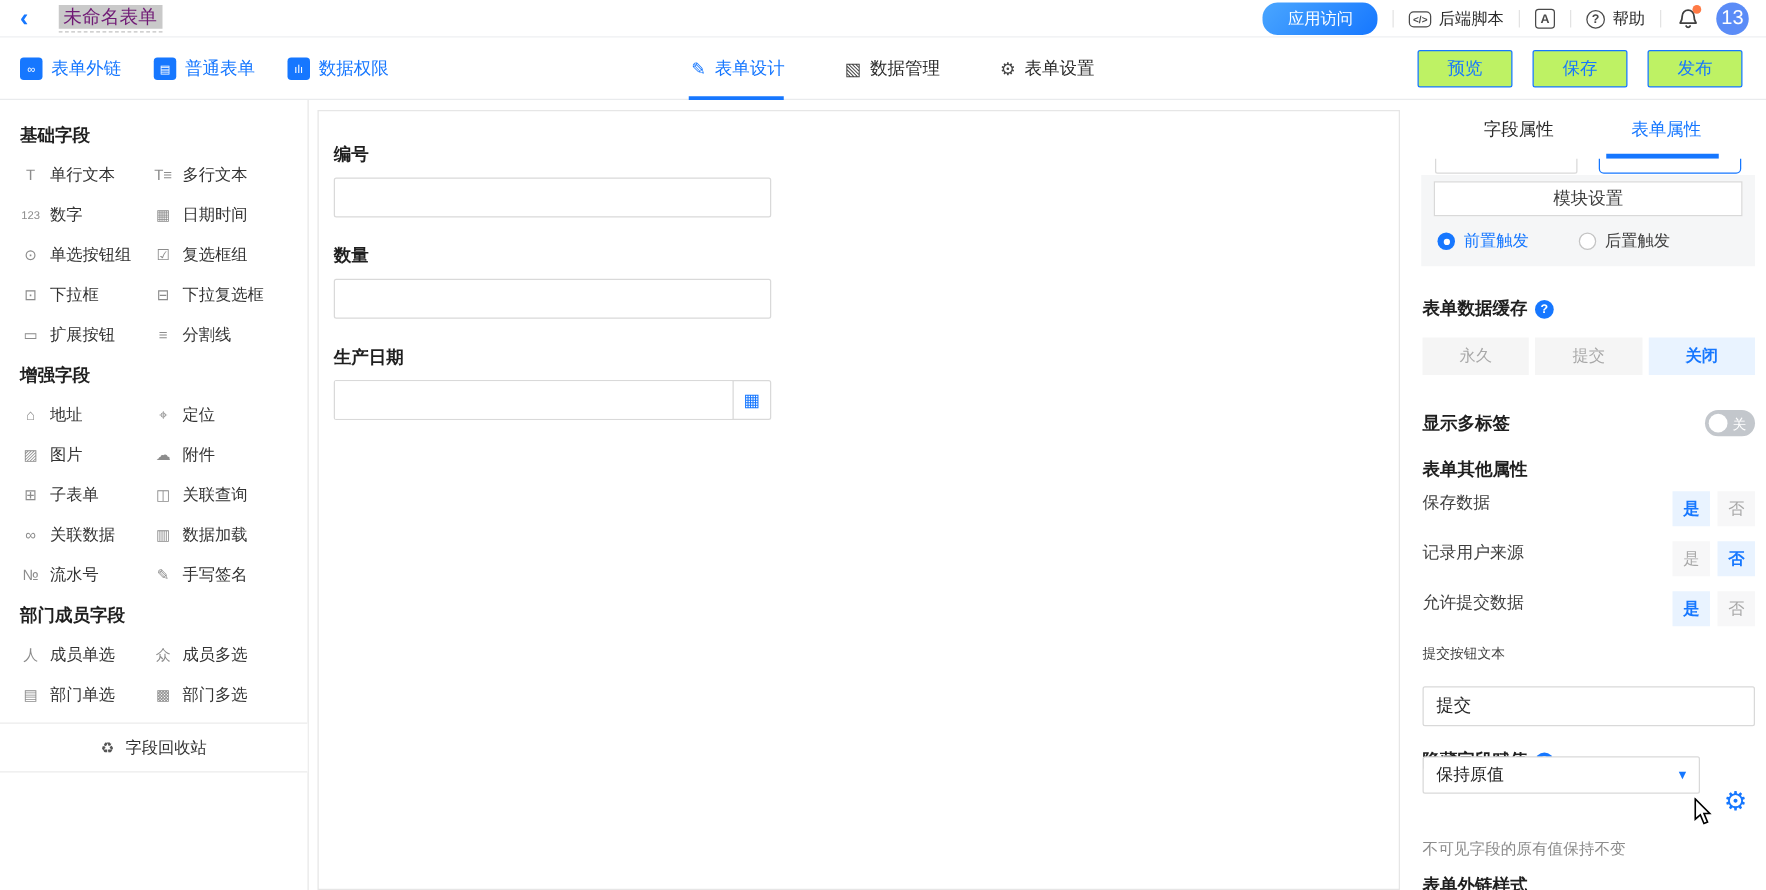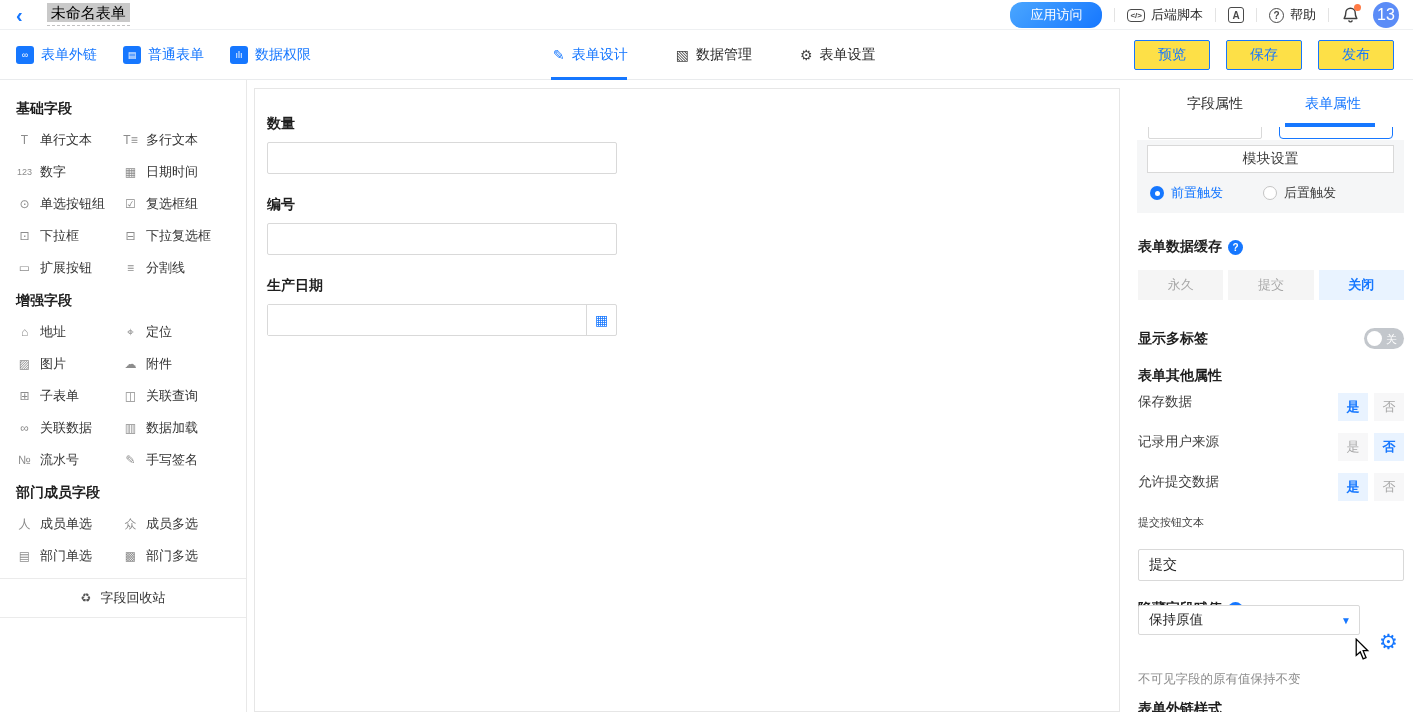--- a/index.html
+++ b/index.html
@@ -3,21 +3,21 @@
 <meta charset="utf-8">
 <style>
   *{box-sizing:border-box;margin:0;padding:0}
   html,body{width:1413px;height:712px;overflow:hidden;background:#fff;
     font-family:"Liberation Sans","DejaVu Sans",sans-serif;color:#262626;position:relative}
   
   .hdr{position:absolute;left:0;top:0;width:1413px;height:30px;background:#fff;
     border-bottom:1px solid #eef0f2;display:flex;align-items:center;z-index:5}
   .back{color:#1677ff;font-size:20px;font-weight:bold;margin-left:16px;line-height:26px;cursor:pointer}
   .ttlwrap{margin-left:24px;border-bottom:1px dashed #c2c2c2;padding-bottom:2px}
-  .ttl{background:#c9c9c9;padding:1px 4px;font-size:15px;color:#000000}
+  .ttl{background:#c9c9c9;padding:1px 4px;font-size:15px;color:#701a75}
   .hright{position:absolute;right:14px;top:0;height:30px;display:flex;align-items:center;gap:12px}
   .pill{background:linear-gradient(135deg,#4aa6ff,#1677ff);color:#fff;border-radius:12px;
     padding:4px 20px;font-size:13px;cursor:pointer;white-space:nowrap}
   .hsep{width:1px;height:14px;background:#e3e3e3}
   .hitem{display:flex;align-items:center;gap:6px;font-size:13px;color:#2b2b2b;cursor:pointer;white-space:nowrap}
   .codebox{border:1.3px solid #4a4a4a;border-radius:4px;font-size:8px;padding:1px 2px;color:#4a4a4a;font-weight:bold}
   .langbox{border:1.3px solid #4a4a4a;border-radius:3px;font-size:10px;width:16px;height:16px;
     display:flex;align-items:center;justify-content:center;color:#4a4a4a;font-weight:bold}
   .qcirc{width:15px;height:15px;border:1.3px solid #4a4a4a;border-radius:50%;font-size:10px;
     display:flex;align-items:center;justify-content:center;color:#4a4a4a;font-weight:bold}
@@ -33,21 +33,21 @@
   .tibox{width:18px;height:18px;border-radius:3px;background:#1677ff;color:#fff;font-size:9px;
     display:flex;align-items:center;justify-content:center;overflow:hidden}
   .ctabs{position:absolute;left:553px;top:0;height:50px;display:flex;gap:48px}
   .ctab{display:flex;align-items:center;gap:7px;font-size:14px;color:#2b2b2b;cursor:pointer;
     position:relative;white-space:nowrap}
   .ctab .tico{font-size:14px;color:#444}
   .ctab.active{color:#1677ff}
   .ctab.active .tico{color:#1677ff}
   .ctab.active::after{content:"";position:absolute;left:-2px;bottom:0;width:76px;height:3px;background:#1677ff}
   .tright{position:absolute;right:19px;top:10px;display:flex;gap:16px}
-  .obtn{width:76px;height:30px;border:1px solid #1677ff;color:#1677ff;border-radius:2px;background:#fde047;
+  .obtn{width:76px;height:30px;border:1px solid #1677ff;color:#1677ff;border-radius:2px;background:#bef264;
     display:flex;align-items:center;justify-content:center;font-size:14px;cursor:pointer}
   
   .sb{position:absolute;left:0;top:80px;width:247px;height:632px;background:#fff;
     border-right:1px solid #e8e8e8;padding:20px 0 0 16px}
   .sbtitle{font-size:14px;font-weight:bold;color:#1f1f1f;margin:8px 0 6px}
   .sbgrid{display:grid;grid-template-columns:106px 1fr}
   .sbi{height:32px;display:flex;align-items:center;gap:7px;font-size:13px;color:#333;cursor:grab;white-space:nowrap}
   .sbico{color:#8c8c8c;font-size:12px;min-width:17px;text-align:center}
   .recycle{position:absolute;left:0;top:498px;width:246px;height:40px;border-top:1px solid #ebebeb;
     border-bottom:1px solid #ebebeb;display:flex;align-items:center;justify-content:center;gap:9px;
@@ -294,25 +294,25 @@
       </div>
   </div>
   <div class="recycle">
     <span class="sbico">♻</span>
     <span>字段回收站</span>
   </div>
 </div>
 
 <div class="cv">
   <div class="fld">
+    <div class="flabel">编号</div>
+    <input class="finput" type="text" style="">
+  </div>
+  <div class="fld">
     <div class="flabel">数量</div>
-    <input class="finput" type="text" style="">
-  </div>
-  <div class="fld">
-    <div class="flabel">编号</div>
     <input class="finput" type="text" style="">
   </div>
   <div class="fld">
     <div class="flabel">生产日期</div>
     <div class="fdate">
       <input type="text" style="">
       <span class="dsep"></span>
       <span class="dicon">▦</span>
     </div>
   </div>

